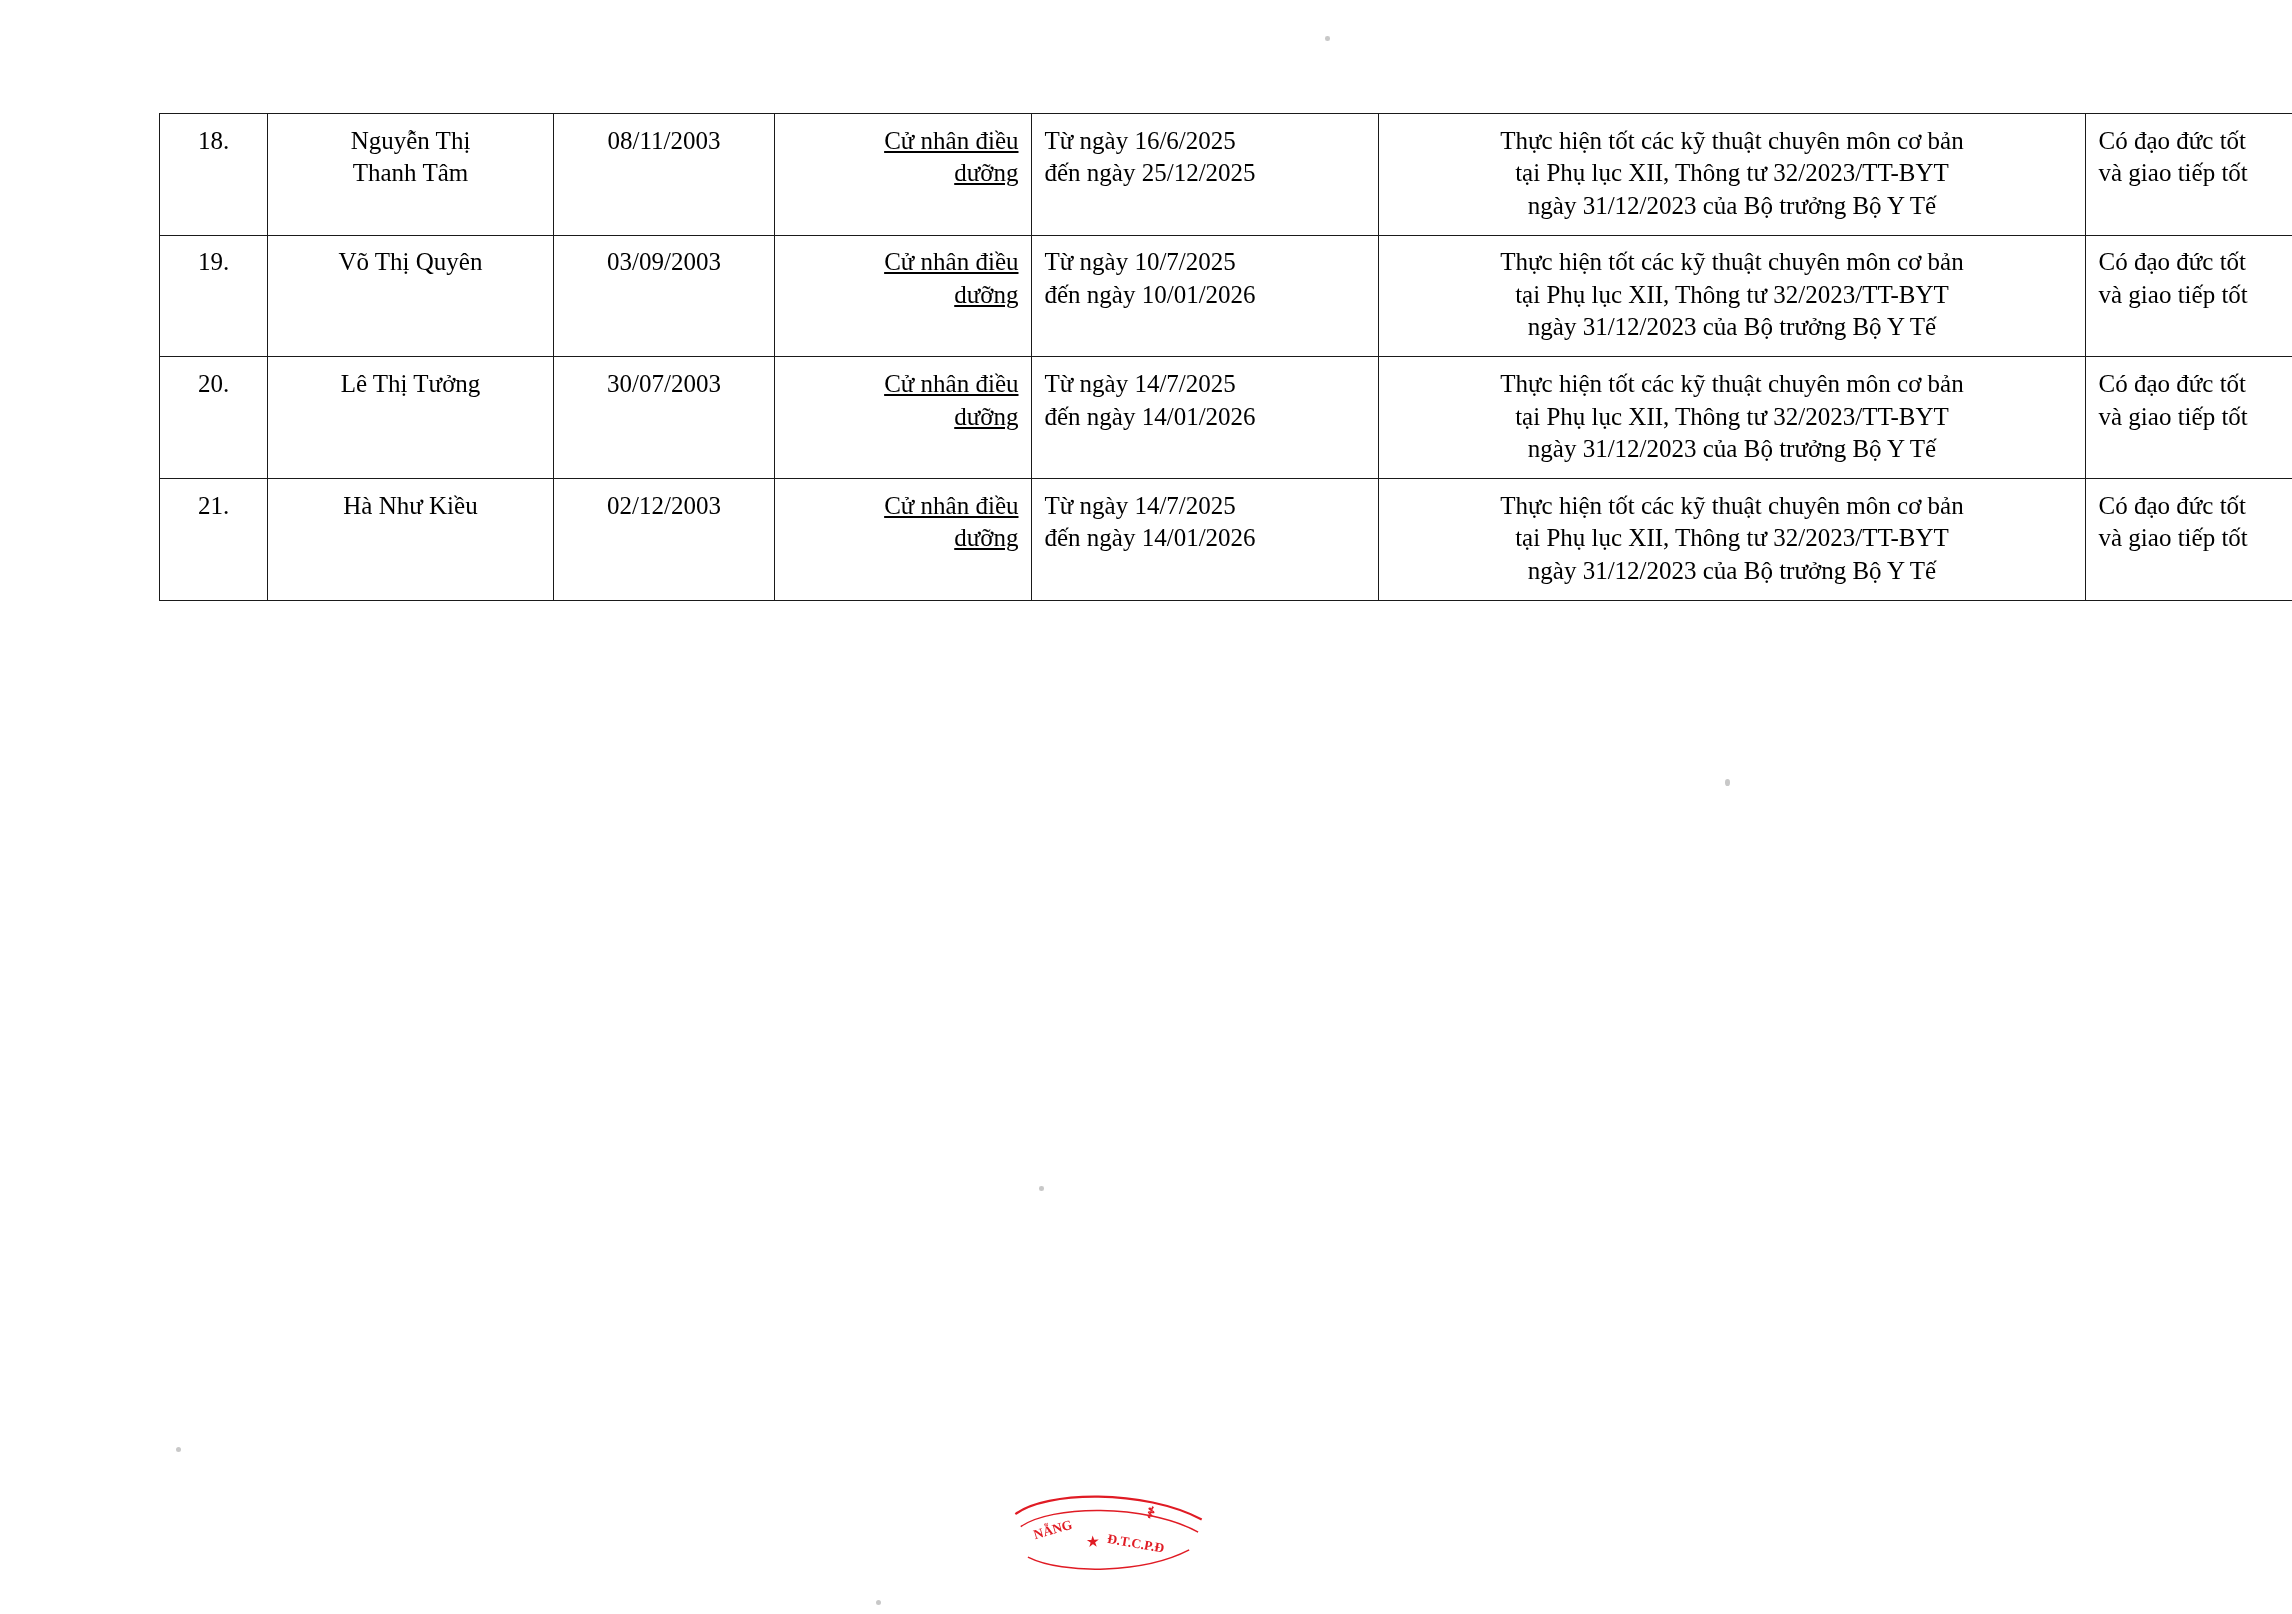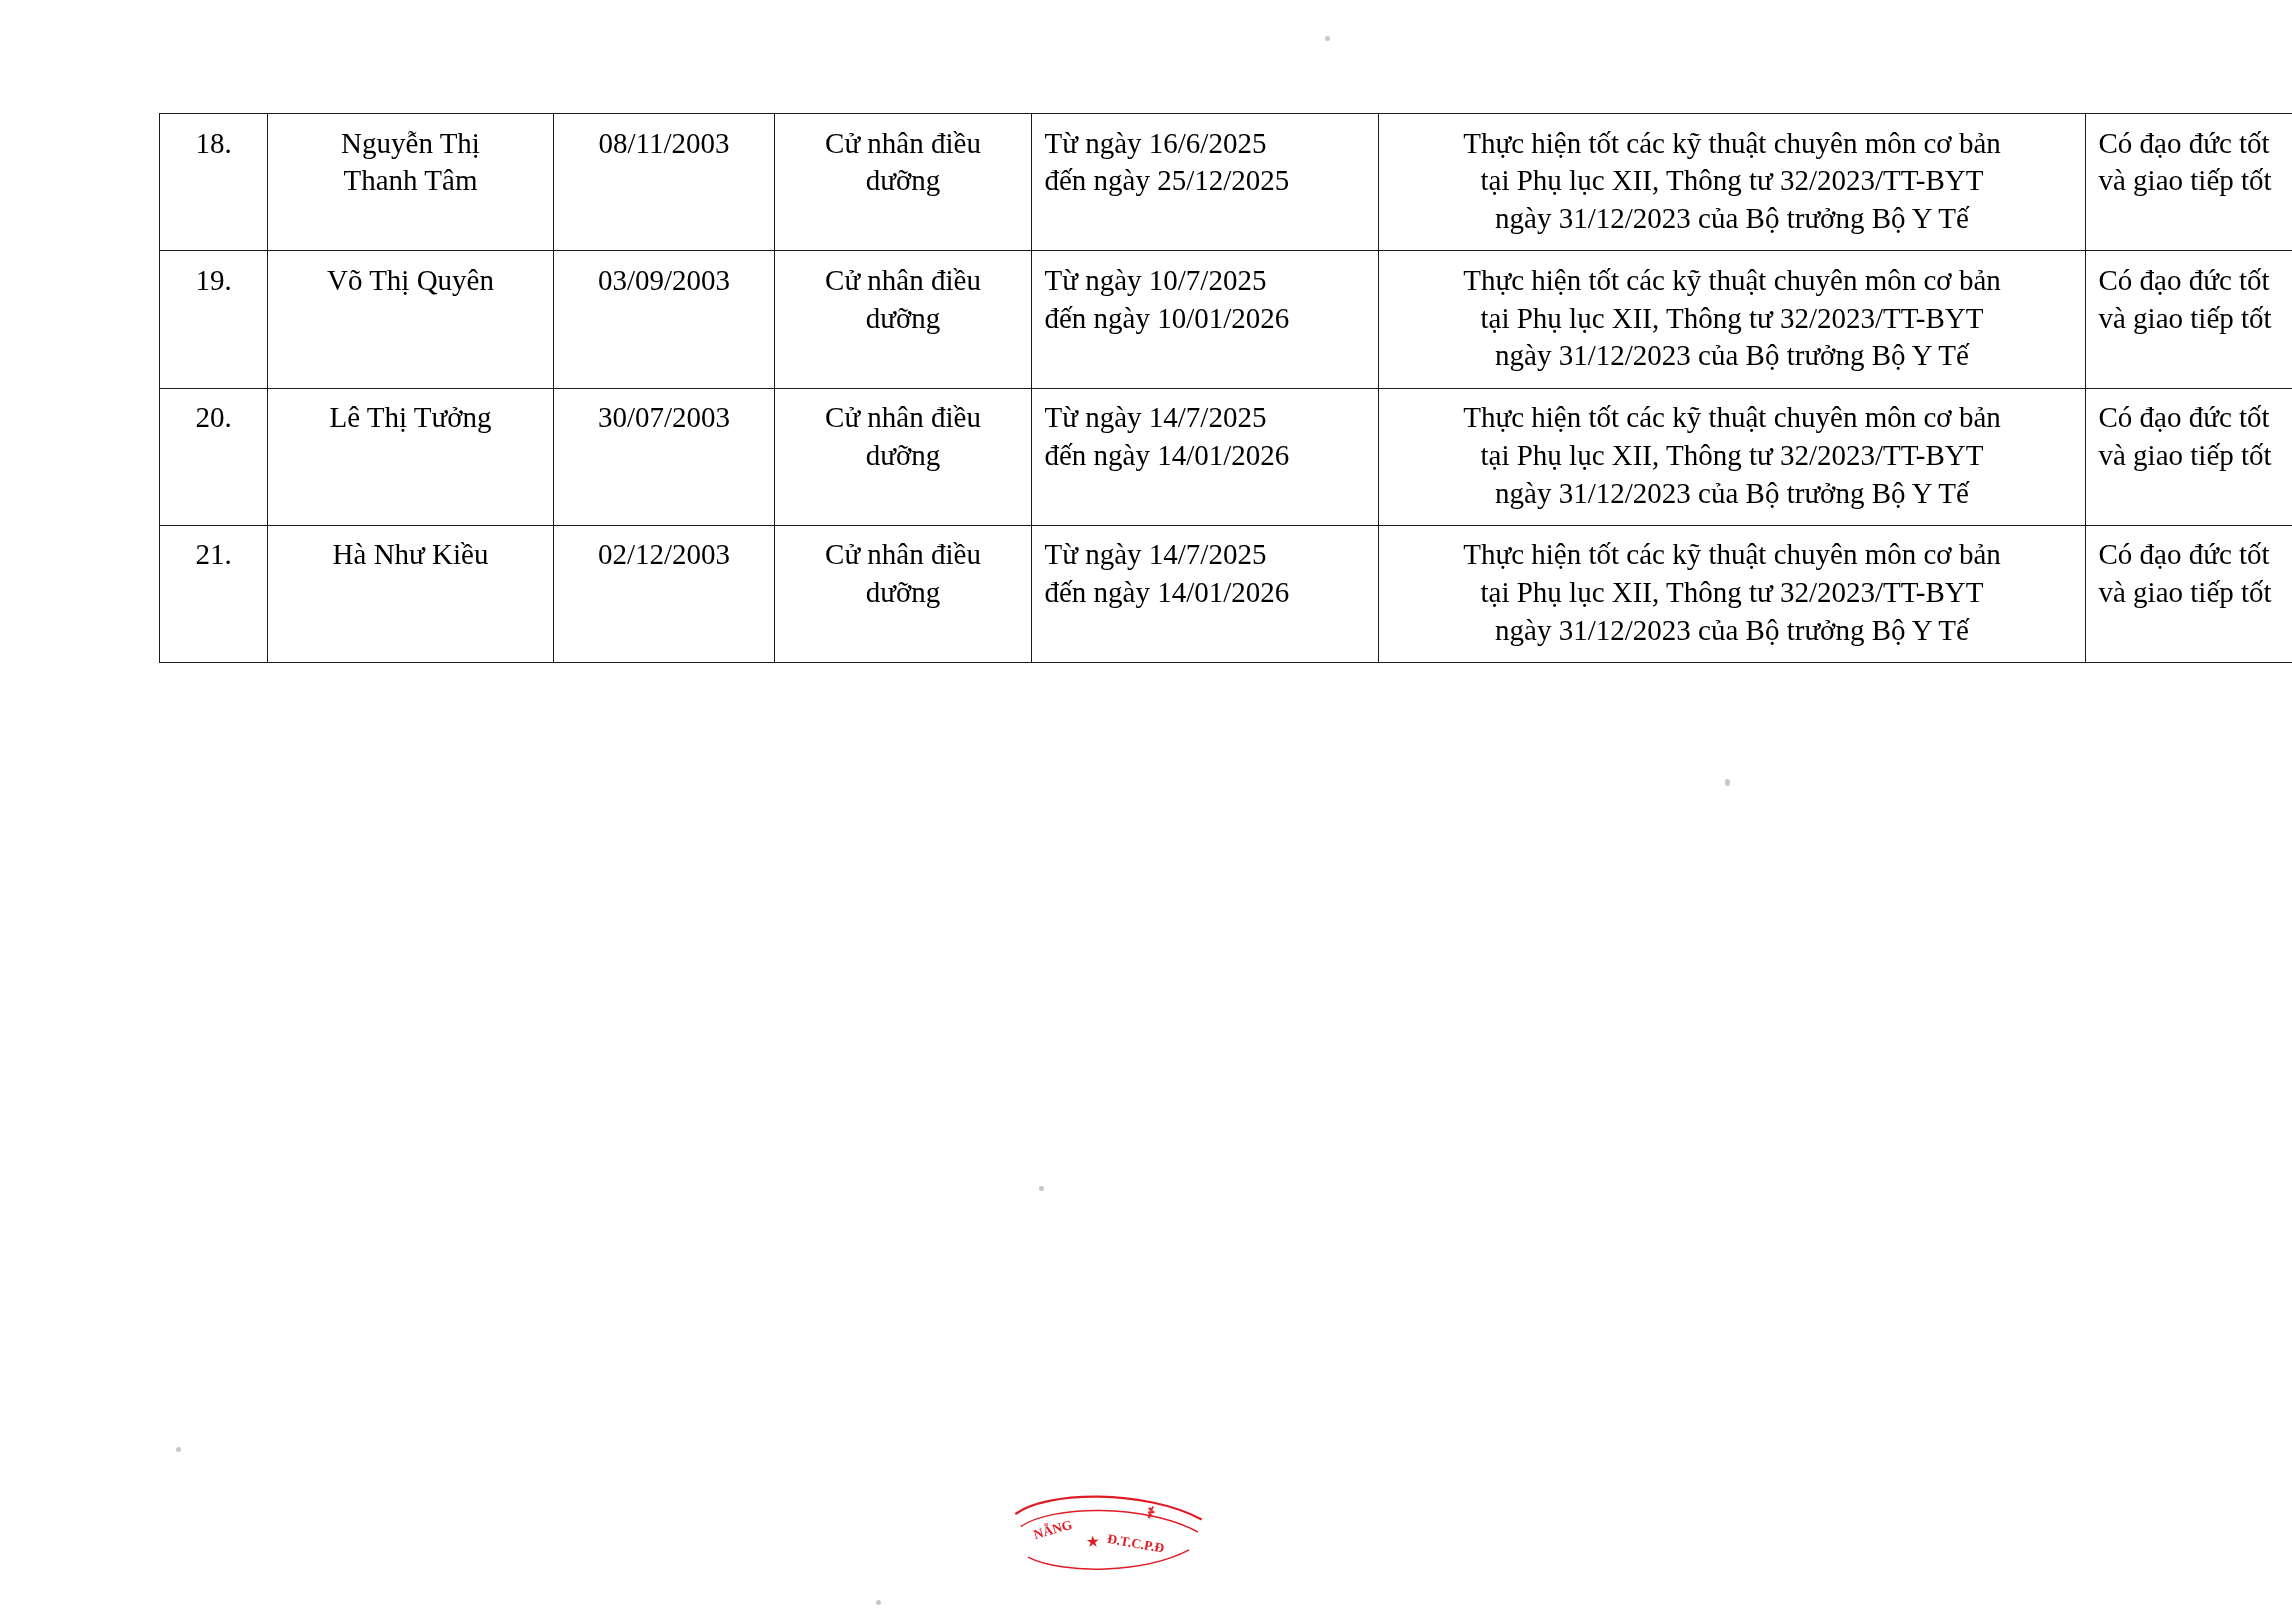--- a/index.html
+++ b/index.html
@@ -31,28 +31,28 @@
     left: 159px;
     top: 113px;
     width: 2033px;
     border-collapse: collapse;
     table-layout: fixed;
   }
   .doc-table td {
     border: 1.8px solid #1a1a1a;
     vertical-align: top;
     padding: 10.7px 12.5px 12.5px 12.5px;
-    font-size: 29px;
+    font-size: 25px;
     line-height: 1.30;
     font-family: "Liberation Serif", serif;
   }
   .col-idx   { width: 82px;  text-align: center; }
   .col-name  { width: 260px; text-align: center; }
   .col-dob   { width: 195px; text-align: center; }
-  .col-deg   { width: 231px; text-align: center; }
+  .col-deg   { width: 231px; text-align: right; text-decoration: underline; }
   .col-per   { width: 321px; text-align: left; }
   .col-tech  { width: 681px; text-align: center; }
   .col-eth   { width: 263px; text-align: left; }
 
   .cell-line { display: block; white-space: nowrap; }
 
   
   .speckle {
     position: absolute;
     background: #9a9a9a;

